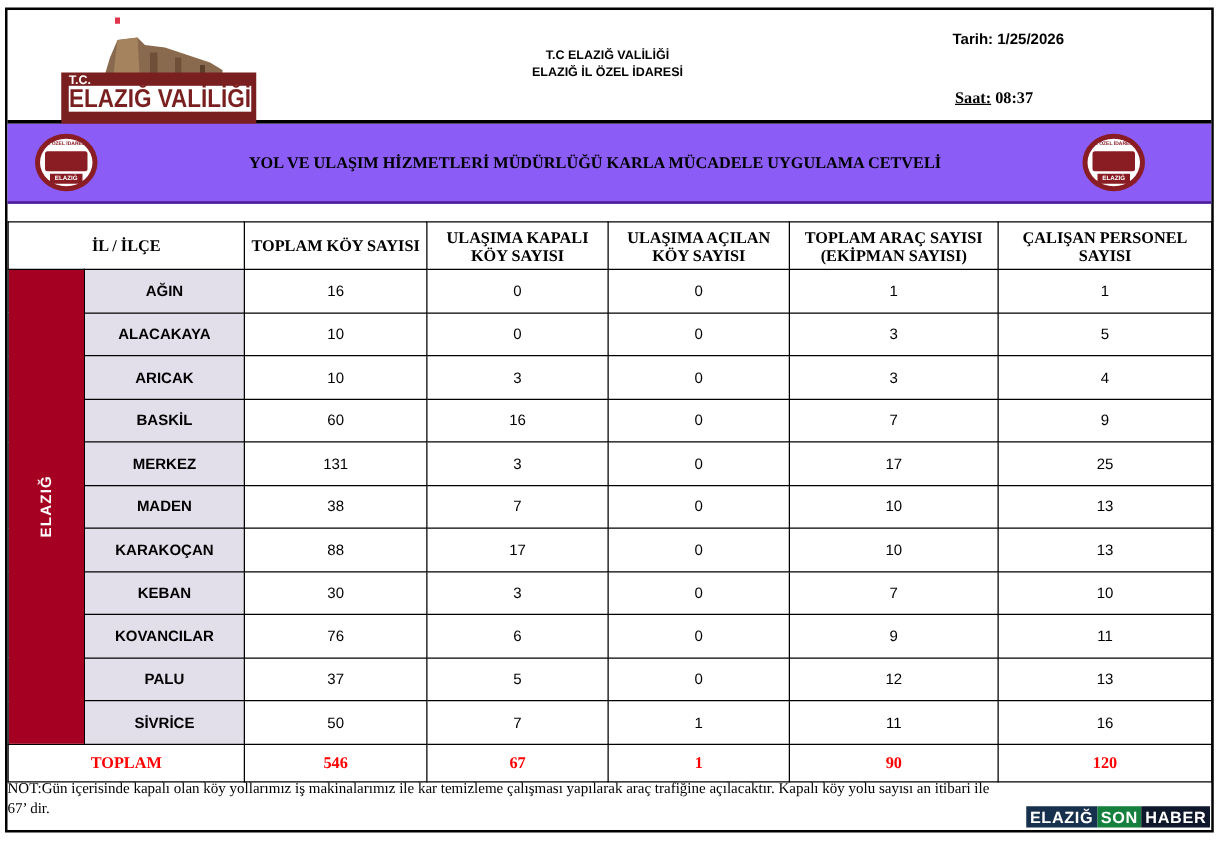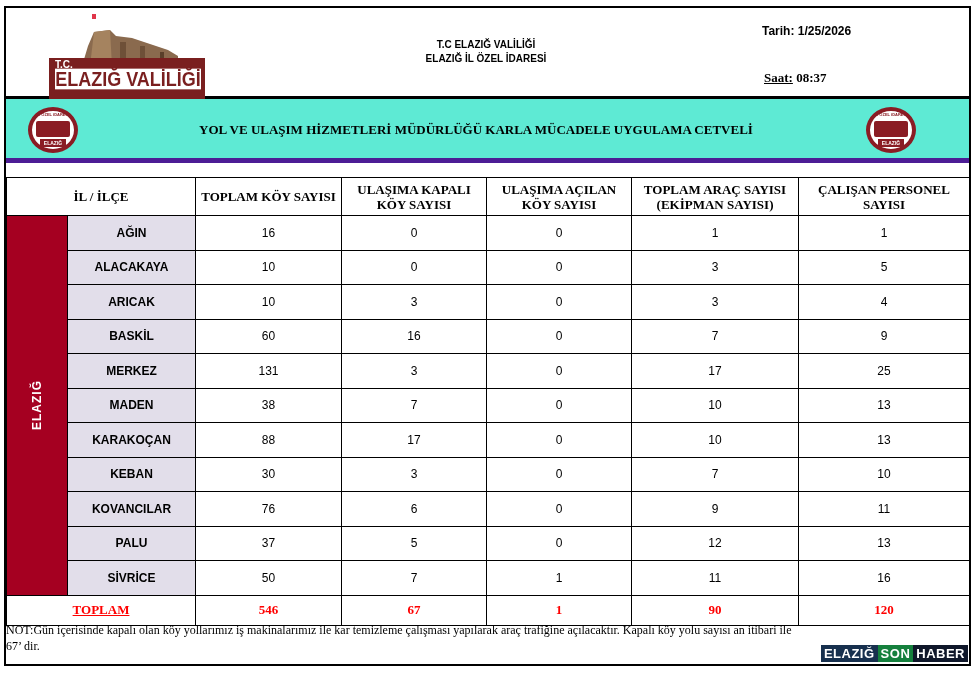--- a/index.html
+++ b/index.html
@@ -9,35 +9,35 @@
   .valilik-logo { position:absolute; left:40px; top:6px; width:160px; height:80px; }
   .castle { position:absolute; left:34px; top:12px; width:100px; height:40px; }
   .logo-band { position:absolute; left:3px; top:44px; width:156px; height:45px; background:#7a1f1f; }
   .logo-tc { position:absolute; left:6px; top:1px; font-size:10px; color:#fff; font-weight:bold; }
   .logo-name { position:absolute; left:6px; top:12px; width:146px; height:18px; background:#fff; color:#7a1f1f; font-family:"Liberation Sans", sans-serif; font-size:18px; font-weight:bold; line-height:18px; text-align:center; letter-spacing:0px; transform:scaleY(1.15); }
   .flag-dot { position:absolute; left:46px; top:0; width:4px; height:5px; background:#e0354a; }
   .center-titles { position:absolute; left:340px; top:30px; width:280px; text-align:center; font-size:10px; font-weight:bold; line-height:14px; color:#000; }
   .date { position:absolute; left:756px; top:16px; font-size:12px; font-weight:bold; }
   .time { position:absolute; left:758px; top:88px; font-family:"Liberation Serif", serif; font-size:13px; font-weight:bold; transform:translateY(-26px); }
   .time u { text-decoration:underline; }
-  .subheader { position:absolute; left:0; top:91px; width:100%; height:64px; background:#5eead4; border-bottom:5px solid #4c1d95; box-sizing:border-box; }
+  .subheader { position:absolute; left:0; top:91px; width:100%; height:64px; background:#8b5cf6; border-bottom:2px solid #4c1d95; box-sizing:border-box; }
   .ozel-logo { position:absolute; width:50px; height:46px; border-radius:50%; background:#fff; border:4px solid #8a1c24; box-sizing:border-box; }
   .ozel-logo .inner { position:absolute; left:4px; top:10px; width:34px; height:16px; background:#8a1c24; border-radius:2px; }
   .ozel-logo .band { position:absolute; left:8px; top:28px; width:26px; height:8px; background:#8a1c24; color:#fff; font-size:5px; font-weight:bold; text-align:center; line-height:8px; }
   .ozel-logo .arc { position:absolute; left:2px; top:1px; width:38px; font-size:4px; color:#8a1c24; text-align:center; font-weight:bold; }
   .sub-title { position:absolute; left:110px; top:23px; width:720px; text-align:center; font-family:"Liberation Serif", serif; font-weight:bold; font-size:13px; }
   table.grid { position:absolute; left:0; top:155px; width:963px; border-collapse:collapse; table-layout:fixed;margin-top:14px; }
   table.grid td, table.grid th { border:1px solid #000; text-align:center; padding:0; }
   table.grid th { font-family:"Liberation Serif", serif; font-weight:bold; font-size:13px; line-height:15px; height:37px; }
   table.grid td { font-size:12px; height:33.5px; }
   td.province { background:#a50021; color:#fff; font-weight:bold; font-size:16px; position:relative; border-right:2px solid #000; }
   td.province span { display:inline-block; transform:rotate(-90deg); white-space:nowrap; letter-spacing:1px; }
   td.district { background:#e2deea; font-weight:bold; font-size:13px; border-left:2px solid #444; }
   tr.total td { font-family:"Liberation Serif", serif; color:#ff0000; font-weight:bold; font-size:13px; height:29px; }
-  tr.total td.total-label { text-decoration:underline; }
+  tr.total td.total-label { }
   .note { position:absolute; left:0; top:614px; width:100%; font-family:"Liberation Serif", serif; font-size:12px; line-height:16px; white-space:nowrap; overflow:hidden; }
   .brand { position:absolute; right:1px; bottom:2px; height:17px; display:flex; font-size:13px; font-weight:bold; letter-spacing:0.5px; }
   .brand span { display:flex; align-items:center; padding:0 3px; color:#fff; }
   .b1 { background:#17304e; }
   .b2 { background:#15803d; }
   .b3 { background:#0f172a; }
 </style>
 </head>
 <body>
 

